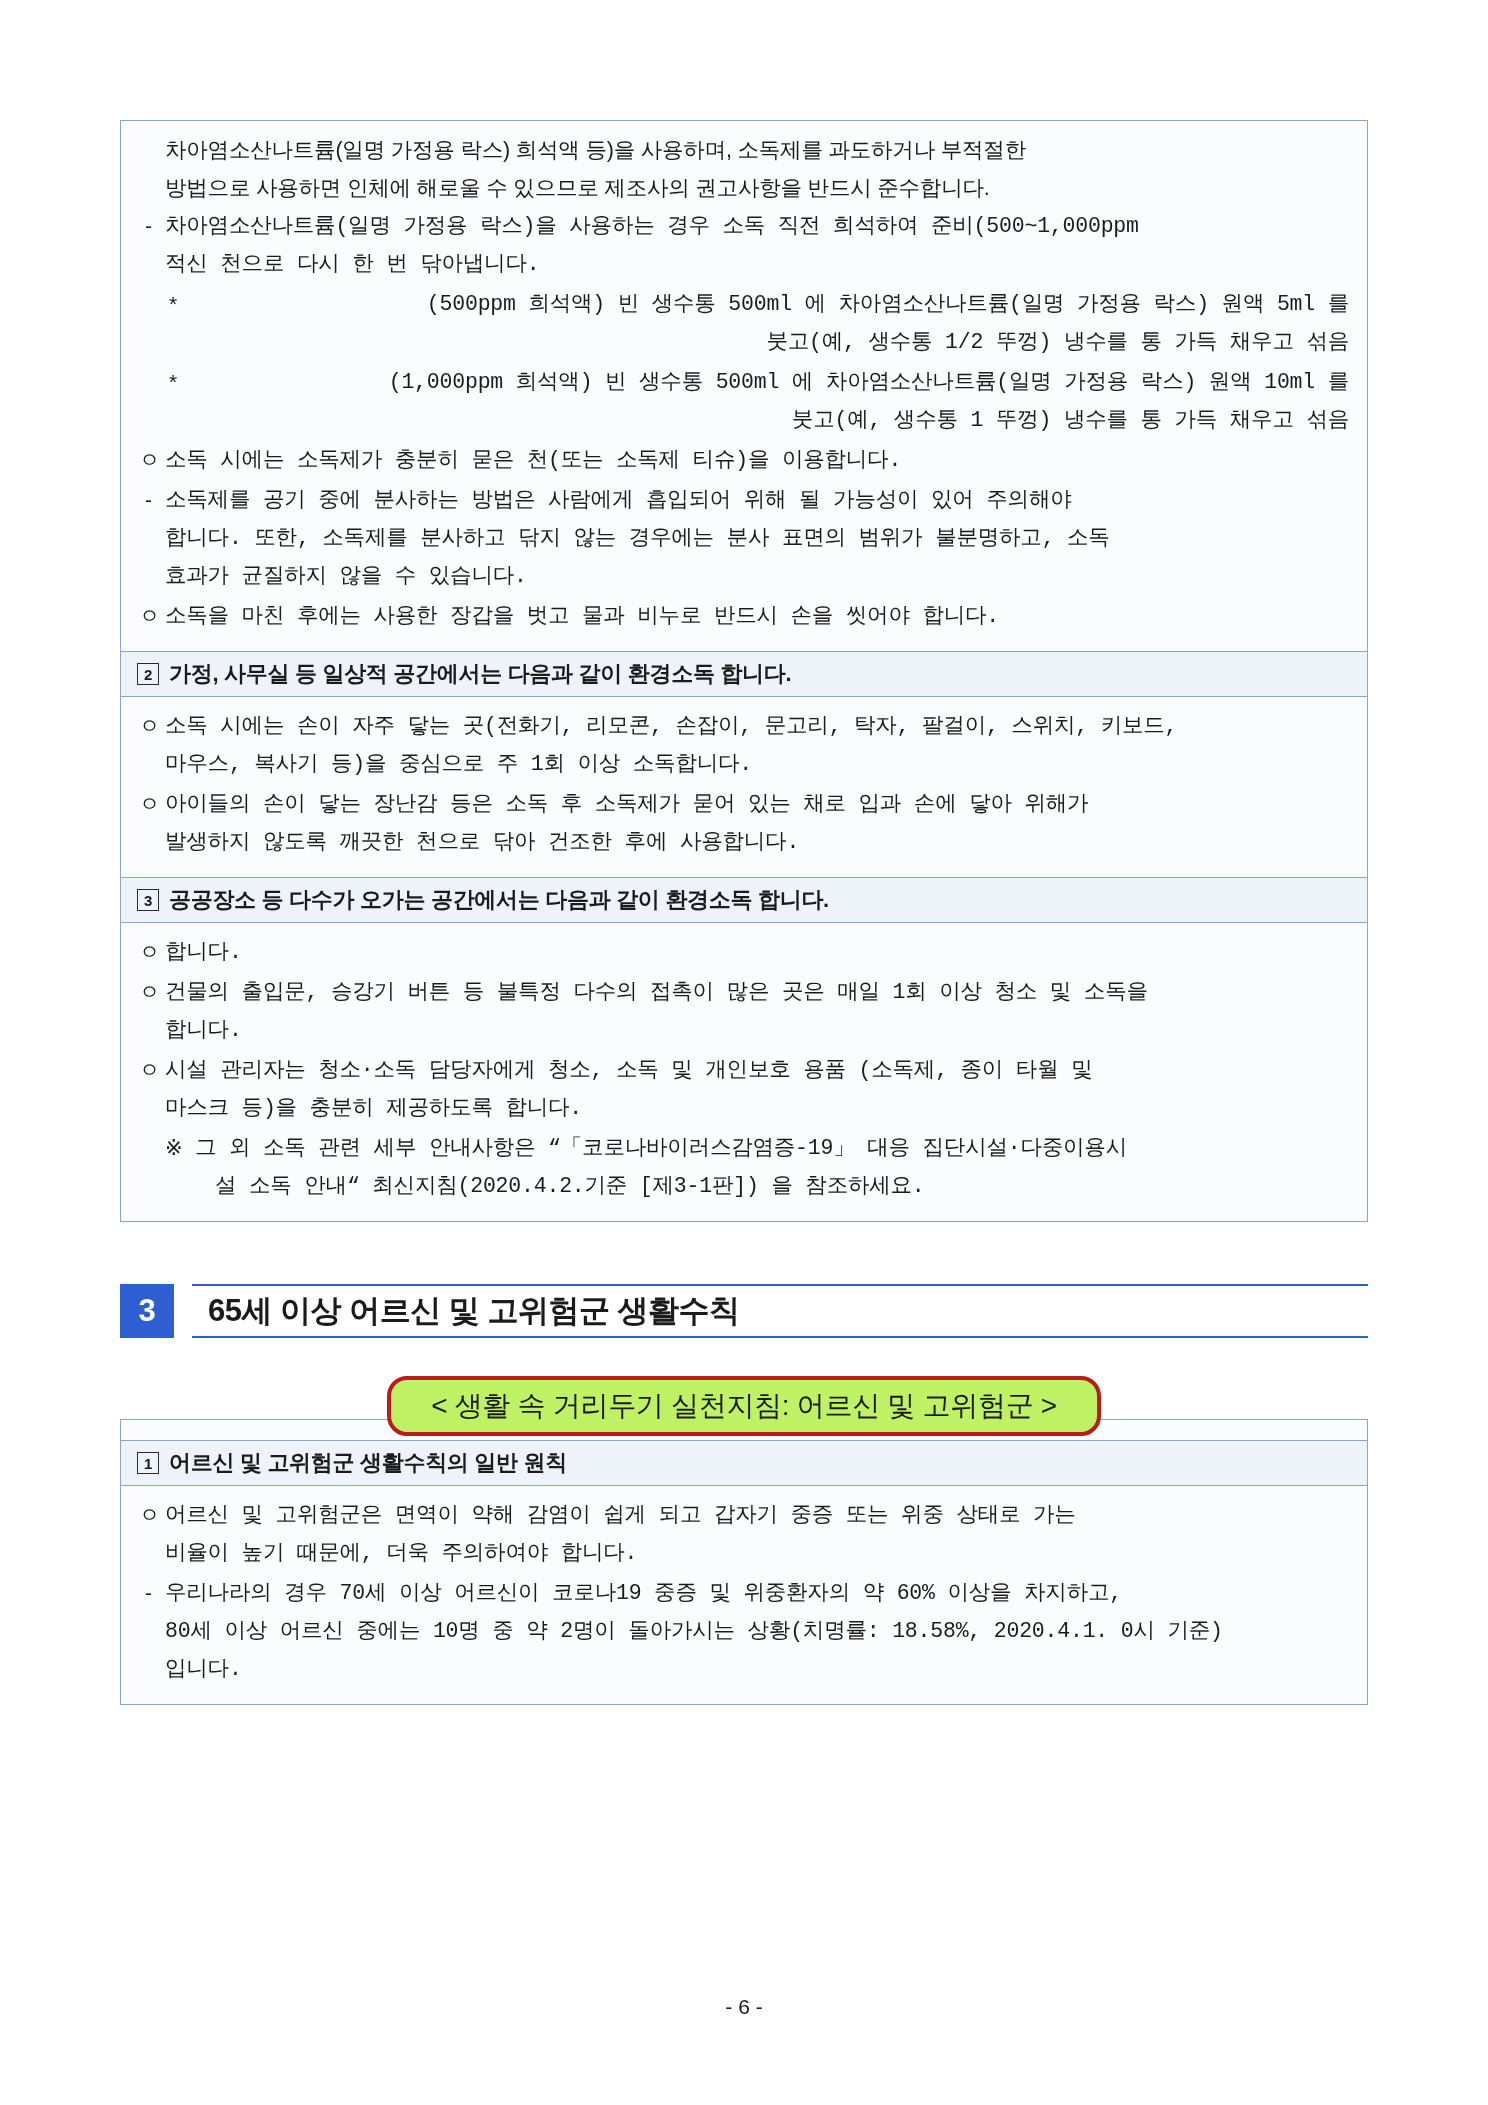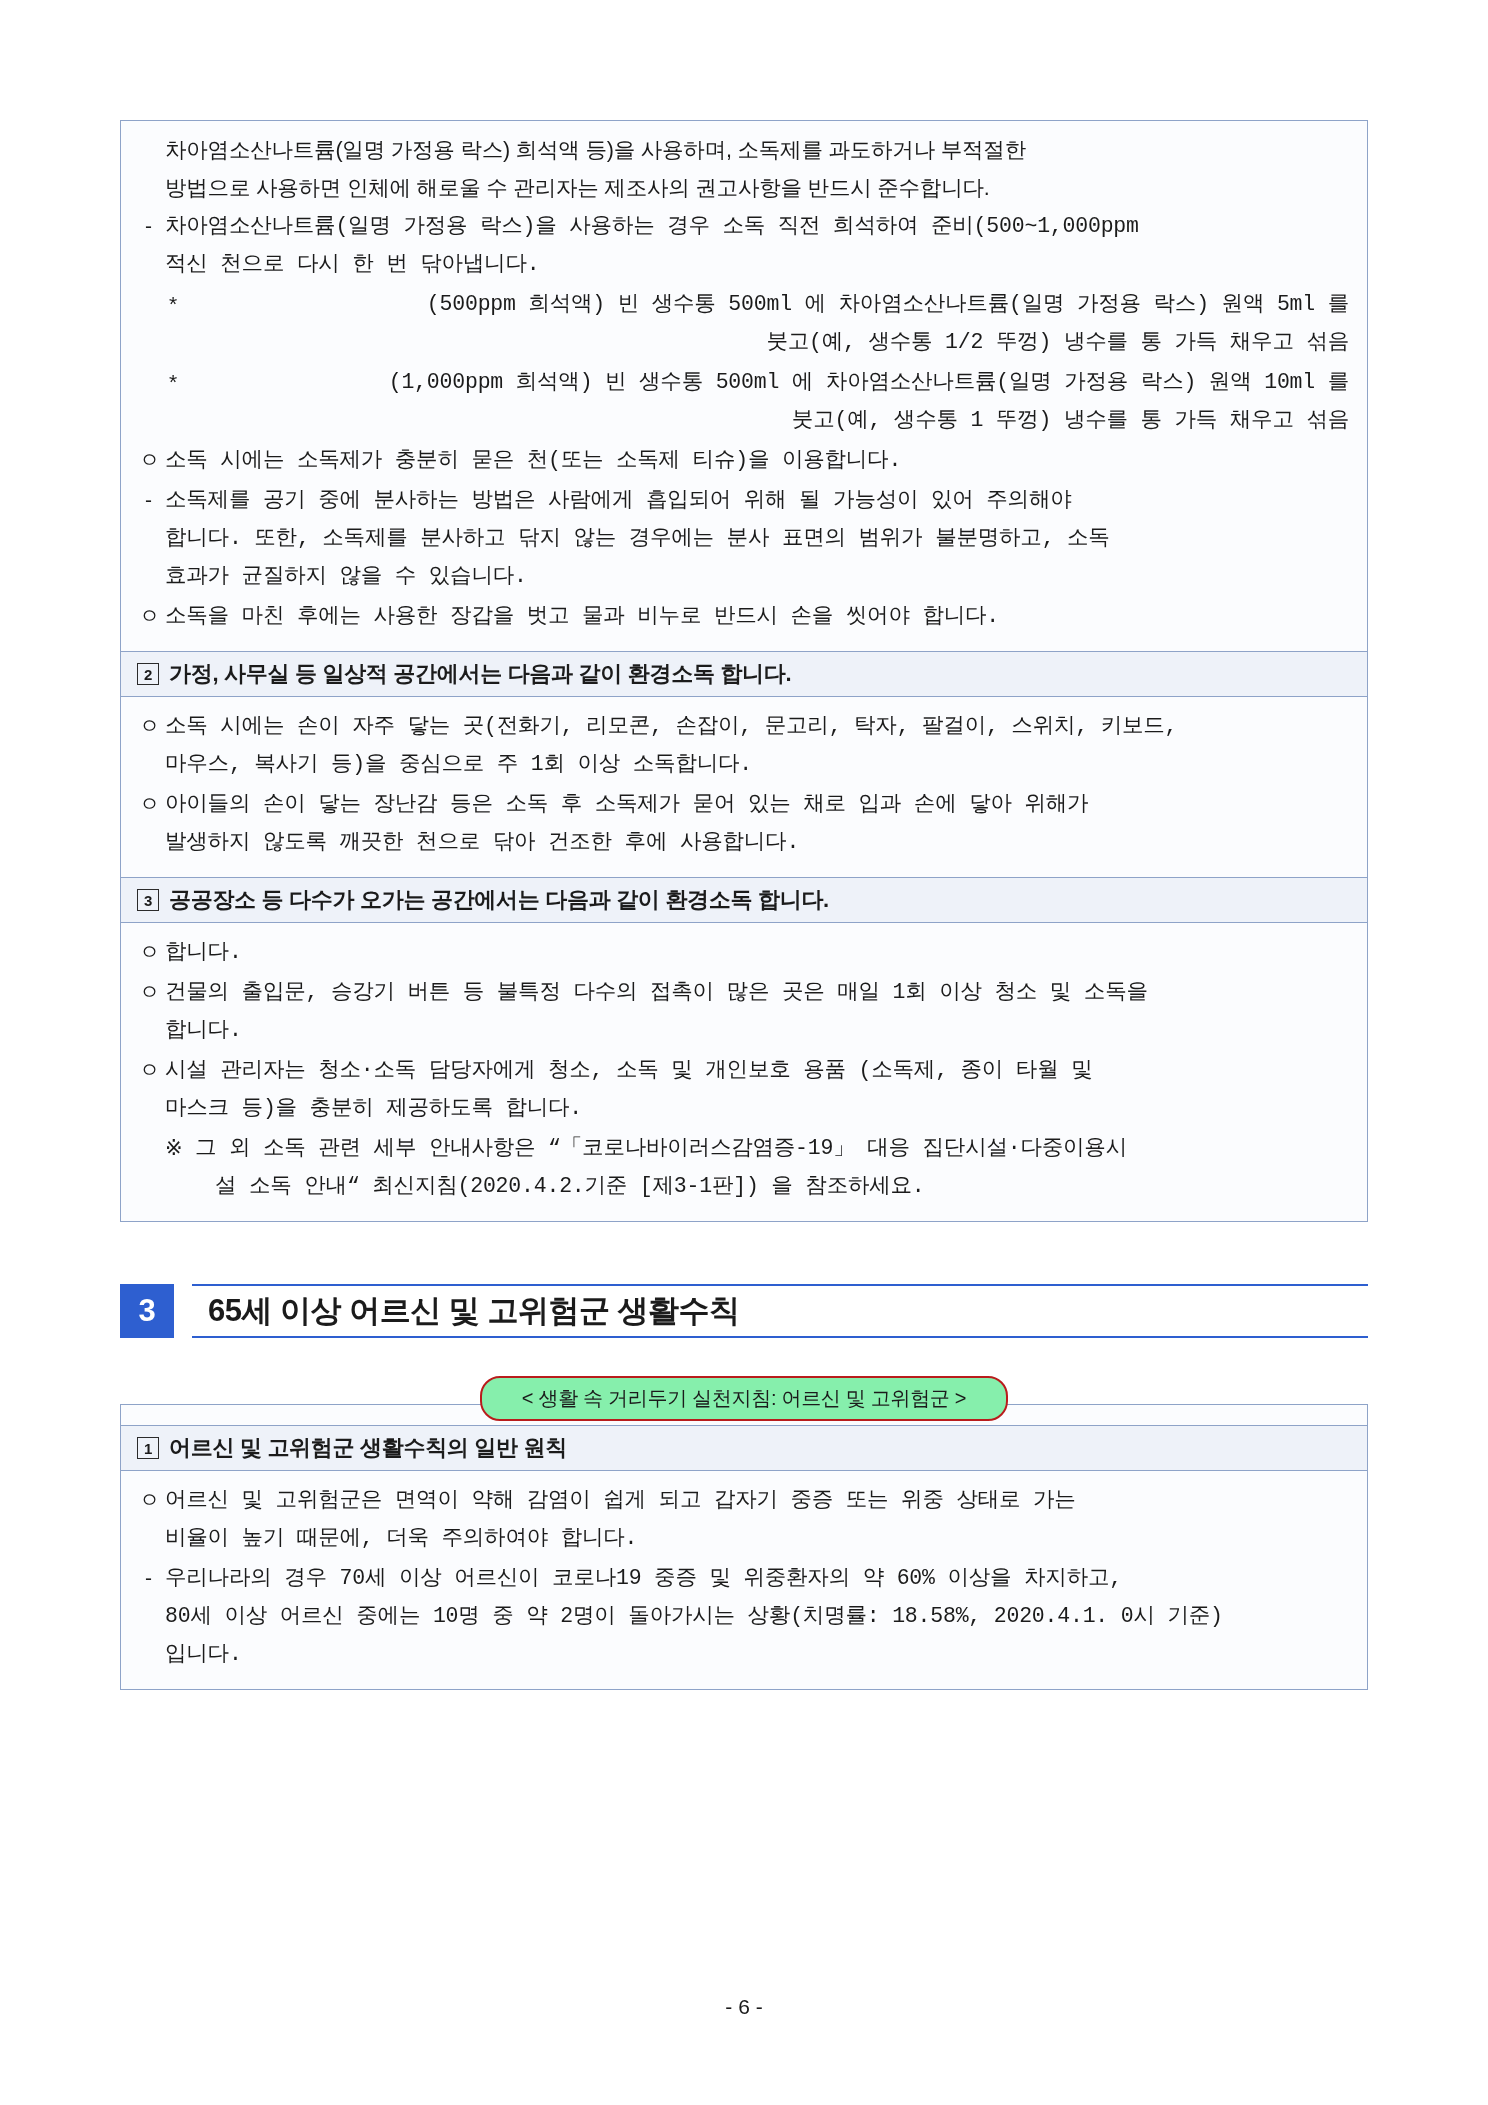--- a/index.html
+++ b/index.html
@@ -141,25 +141,25 @@
 
   
   .banner-wrap {
     display: flex;
     justify-content: center;
     margin: 38px 0 -17px 0;
     position: relative;
     z-index: 3;
   }
   .banner {
-    border: 2px solid #b91c1c;
-    background: #86efac;
+    border: 4px solid #b91c1c;
+    background: #bef264;
     border-radius: 20px;
     padding: 7px 40px;
-    font-size: 20px;
+    font-size: 28px;
     letter-spacing: -0.3px;
     white-space: nowrap;
   }
 
   .box2 {
     border: 1px solid #8ea3c8;
     background: #fbfcfe;
     box-sizing: border-box;
     padding-top: 20px;
   }
@@ -178,21 +178,21 @@
 </head>
 <body>
 
 <div class="page">
 
   <div class="box">
 
     <div class="box-inner">
 
       <div class="cont indent-1">차아염소산나트륨(일명 가정용 락스) 희석액 등)을 사용하며, 소독제를 과도하거나 부적절한</div>
-      <div class="cont indent-1">방법으로 사용하면 인체에 해로울 수 관리자는 제조사의 권고사항을 반드시 준수합니다.</div>
+      <div class="cont indent-1">방법으로 사용하면 인체에 해로울 수 있으므로 제조사의 권고사항을 반드시 준수합니다.</div>
 
       <div class="row">
         <div class="marker dash">-</div>
         <div class="txt">
           <div>차아염소산나트륨(일명 가정용 락스)을 사용하는 경우 소독 직전 희석하여 준비(500~1,000ppm</div>
           <div>적신 천으로 다시 한 번 닦아냅니다.</div>
         </div>
       </div>
 
       <div class="row star-row">

